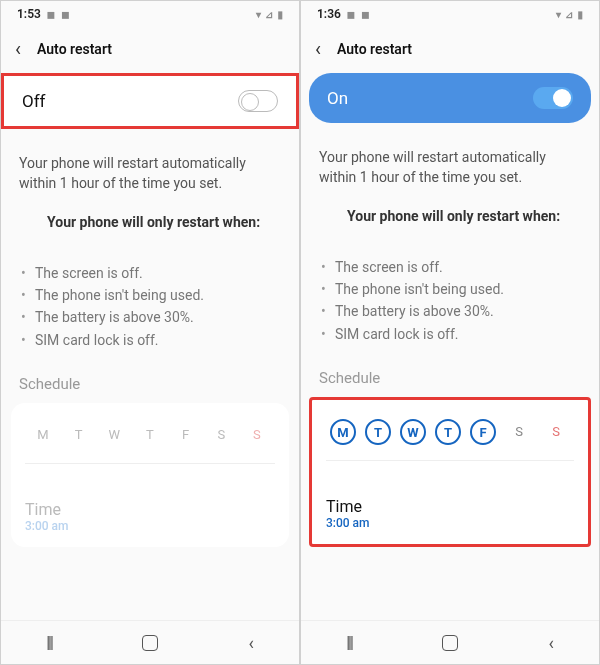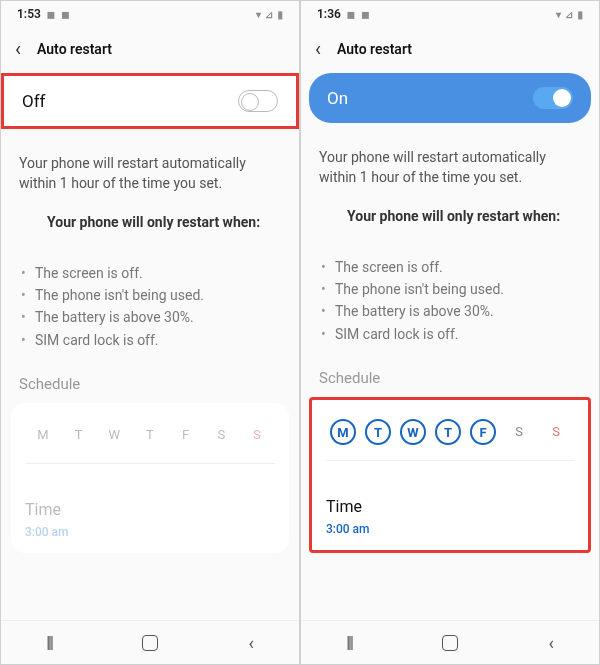--- a/index.html
+++ b/index.html
@@ -120,21 +120,21 @@
     .day.sunday { color: #e57373; }
     .day.sunday-disabled { color: #efb0b0; }
     .day.selected {
       color: #1565c0; border: 2px solid #1565c0;
       width: 26px; height: 26px; line-height: 24px;
       font-weight: 700;
     }
     .divider { height: 1px; background: #eee; margin: 2px 0 10px 0; }
     .time-label { font-size: 16px; color: #111; margin-top: 36px; }
     .time-label.disabled { color: #bbb; }
-    .time-value { font-size: 12px; color: #1565c0; margin-top: 6px; font-weight: 500; }
+    .time-value { font-size: 12px; color: #1565c0; margin-top: 0; font-weight: 500; }
     .time-value.disabled { color: #b9d3ef; }
     .nav-bar {
       height: 44px;
       display: flex;
       justify-content: space-around;
       align-items: center;
       border-top: 1px solid #eee;
       background: #fafafa;
       color: #555;
     }

